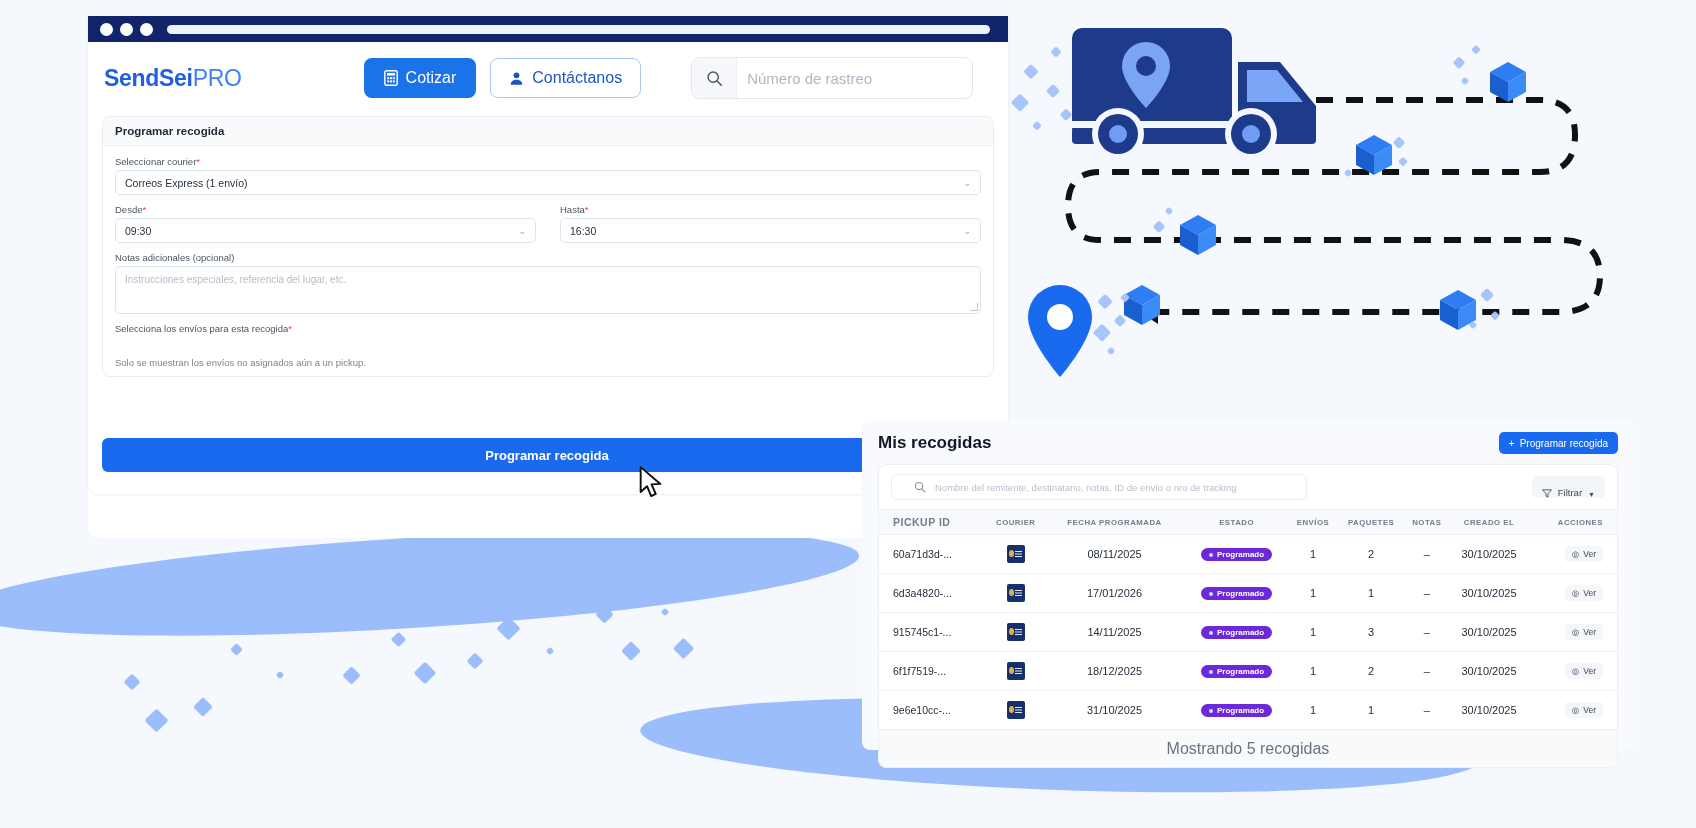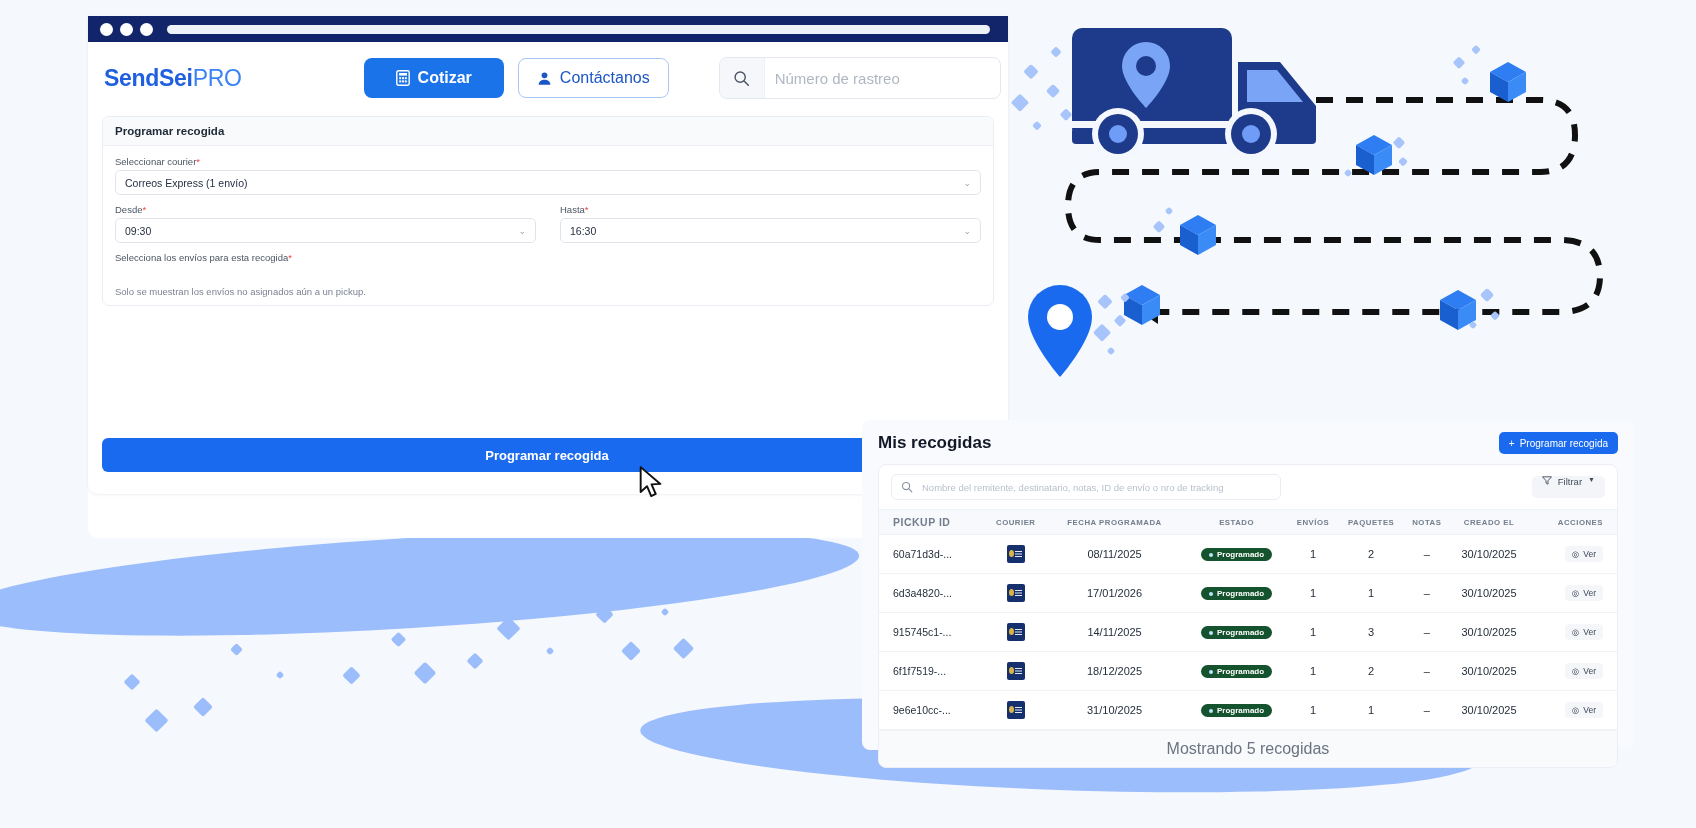--- a/index.html
+++ b/index.html
@@ -28,22 +28,22 @@
   .tl-dots{display:flex;gap:7px;margin-right:14px;}
   .tl-dots i{width:13px;height:13px;border-radius:50%;background:#ffffff;display:block;}
   .urlbar{flex:1;height:9px;border-radius:6px;background:#eef2fb;margin-right:6px;}
 
   .appbar{height:72px;background:#fff;display:flex;align-items:center;padding:0 16px;gap:0;}
   .logo{font-size:23px;font-weight:700;color:#1f5fe0;letter-spacing:-.3px;margin-left:0px;}
   .logo .pro{color:#3b82f6;font-weight:400;}
   .appbar-mid{display:flex;align-items:center;gap:14px;margin-left:122px;}
   .btn-cotizar{
     background:#1a73e8;color:#fff;border:none;border-radius:8px;
-    height:40px;padding:0 32px;display:flex;align-items:center;gap:8px;
-    font-size:16px;font-weight:700;cursor:pointer;
+    height:40px;padding:0 20px;display:flex;align-items:center;gap:8px;
+    font-size:16px;font-weight:400;cursor:pointer;
   }
   .btn-contact{
     background:#fff;color:#1b56c4;border:1.4px solid #a9c6f6;border-radius:8px;
     height:40px;padding:0 18px;display:flex;align-items:center;gap:8px;
     font-size:16px;font-weight:500;cursor:pointer;
   }
   .search-wrap{
     margin-left:36px;height:40px;width:280px;border:1px solid #e2e7f0;border-radius:8px;
     display:flex;align-items:center;background:#fff;overflow:hidden;
   }
@@ -119,45 +119,45 @@
   .btn-add{
     background:#1a6af0;color:#fff;border:none;border-radius:5px;height:22px;padding:0 10px;
     font-size:10px;font-weight:500;display:flex;align-items:center;gap:5px;cursor:pointer;
   }
   .tablecard{
     margin:0 16px;background:#fff;border:1px solid #ebeff5;border-radius:8px;overflow:hidden;
   }
   .tbl-toolbar{display:flex;align-items:center;justify-content:space-between;padding:9px 12px;}
   .tbl-search{
     flex:none;width:370px;height:24px;border:1px solid #e8ecf3;border-radius:6px;background:#fff;
-    display:flex;align-items:center;gap:7px;padding:0 9px;
+    display:flex;align-items:center;gap:7px;padding:0 22px;
   }
   .tbl-search input{border:none;outline:none;flex:1;font-size:9.5px;color:#333;background:transparent;
     font-family:inherit;}
   .tbl-search input::placeholder{color:#b9c0cc;}
   .btn-filter{
     background:#f3f5f9;border:none;border-radius:5px;height:22px;padding:0 10px;font-size:9.5px;
-    color:#414b5c;display:flex;align-items:flex-start;gap:6px;cursor:pointer;font-weight:500;
+    color:#414b5c;display:flex;align-items:flex-end;gap:6px;cursor:pointer;font-weight:500;
   }
   table{width:100%;border-collapse:collapse;}
   thead th{
     background:#f7f9fc;border-top:1px solid #eef1f6;border-bottom:1px solid #eef1f6;
     font-size:7.8px;font-weight:700;color:#737d8c;letter-spacing:.5px;
     padding:6px 0;text-transform:uppercase;
   }
   tbody td{
     border-bottom:1px solid #f0f2f6;font-size:11px;color:#1f2937;padding:10px 0;text-align:center;
     height:18px;
   }
   .c-id{text-align:left;padding-left:14px !important;font-size:10.5px;}
   th.c-id{text-align:left;padding-left:14px;}
   .c-act{text-align:right;padding-right:14px !important;}
   th.c-act{text-align:right;padding-right:14px;}
   .badge{
-    display:inline-flex;align-items:center;gap:4px;background:#14532d;color:#fff;
+    display:inline-flex;align-items:center;gap:4px;background:#6d28d9;color:#fff;
     border-radius:9px;padding:2px 8px;font-size:8px;font-weight:700;
   }
   .badge i{width:4px;height:4px;border-radius:50%;background:#bfe3ff;display:block;}
   .btn-ver{
     display:inline-flex;align-items:center;gap:4px;background:#f4f6fa;border:none;border-radius:4px;
     padding:3px 7px;font-size:8.5px;color:#3c4657;cursor:pointer;font-family:inherit;
   }
   .tbl-foot{background:#f8fafc;text-align:center;font-size:16px;color:#6b7280;padding:9px 0;
     border-top:1px solid #f0f2f6;}
   .cour-flag{width:18px;height:18px;border-radius:2px;background:#16306e;position:relative;
@@ -269,20 +269,26 @@
         </div>
         <div>
           <span class="lbl"><span>Hasta</span><span class="req">*</span></span>
           <div class="ctrl">
             <span>16:30</span>
             <span class="chev">⌄</span>
           </div>
         </div>
       </div>
 
+      <div class="fld">
+        <span class="lbl">Notas adicionales (opcional)</span>
+        <div class="ta">
+          <span>Instrucciones especiales, referencia del lugar, etc.</span>
+        </div>
+      </div>
 
       <div class="fld">
         <span class="lbl"><span>Selecciona los envíos para esta recogida</span><span class="req">*</span></span>
       </div>
 
     </div>
     <div class="note-small">Solo se muestran los envíos no asignados aún a un pickup.</div>
   </div>
 
   <button class="btn-primary-wide">Programar recogida</button>

